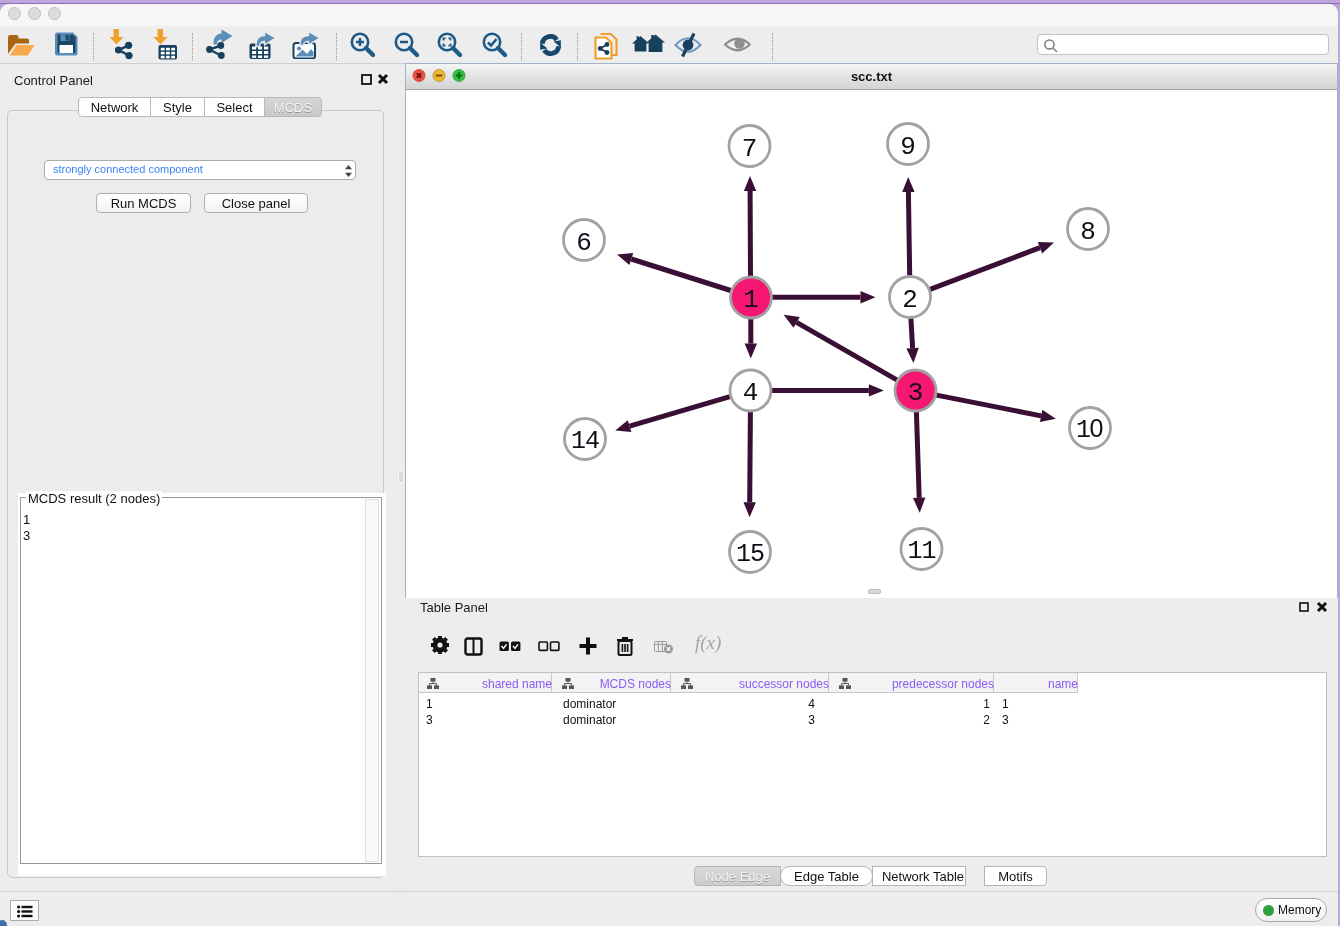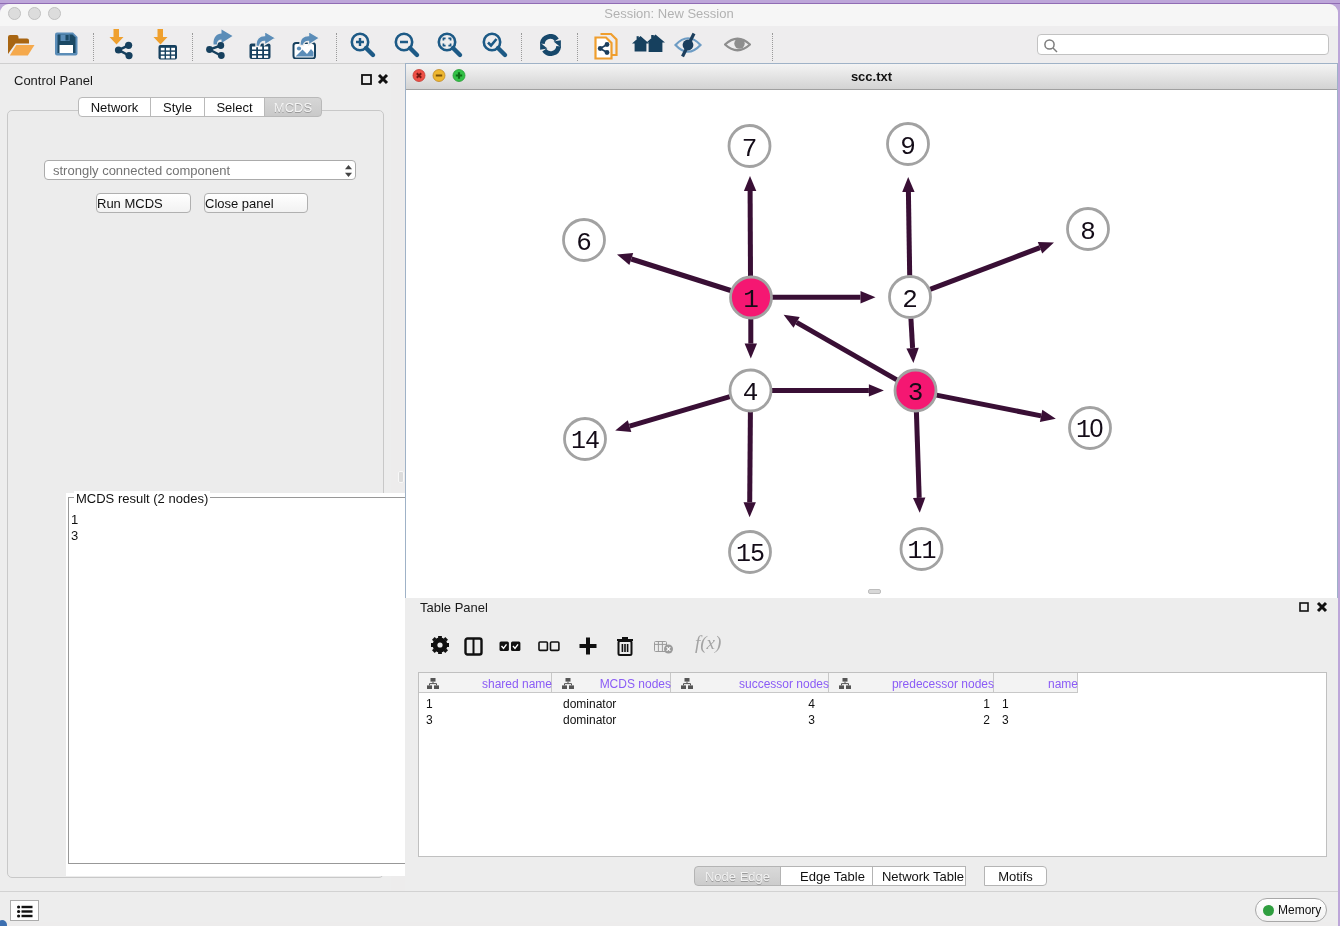--- a/index.html
+++ b/index.html
@@ -24,21 +24,21 @@
                background:#fff; border:1px solid #c2c2c2; border-radius:4px; }
   
   #cpanel { position:absolute; left:0; top:60px; width:391px; height:827px; background:#ededed; }
   #cptitle { position:absolute; left:14px; top:9px; font-size:13px; color:#1a1a1a; }
   #cptabs { position:absolute; left:78px; top:33px; height:20px; z-index:5; }
   .tab { position:absolute; top:0; height:20px; border:1px solid #b9b9b9; background:#fff;
          font-size:13px; color:#111; text-align:center; line-height:19px; }
   #tabpanelbody { position:absolute; left:7px; top:46px; width:377px; height:768px;
                   background:#ececec; border:1px solid #c8c8c8; border-radius:5px; }
   .btn { position:absolute; background:linear-gradient(#ffffff,#f2f2f2); border:1px solid #b0b0b0;
-         border-radius:4px; font-size:13px; color:#111; text-align:left; }
+         border-radius:4px; font-size:13px; color:#111; text-align:center; }
   
   #netframe { position:absolute; left:405px; top:59px; width:933px; height:606px;
               background:#fff; border:1px solid #9fb2c7; }
   #nettitle { position:absolute; left:0; top:0; width:931px; height:26px;
               background:linear-gradient(#f4f4f4,#d3d3d3); border-bottom:1px solid #a0a0a0; }
   
   #tpanel { position:absolute; left:405px; top:594px; width:933px; height:293px; background:#ededed; }
   
   #statusbar { position:absolute; left:0; top:887px; width:1338px; height:31px;
                background:#ededed; border-top:1px solid #d2d2d2; }
@@ -49,21 +49,20 @@
           font-size:13px; color:#111; text-align:center; line-height:19px; }
 </style>
 </head>
 <body>
 <div id="purpleline"></div>
 <div id="win">
   <div id="titlebar">
     <div class="tl" style="left:8px;"></div>
     <div class="tl" style="left:28px;"></div>
     <div class="tl" style="left:48px;"></div>
-    <div id="wtitle">Session: New Session</div>
   </div>
   <div id="toolbar">
 
     <svg class="abs" style="left:8px;top:8px" width="28" height="22" viewBox="0 0 28 22">
       <path d="M0 20 L0 3 Q0 1 2 1 L8.5 1 Q10.5 1 10.5 3 L10.5 4.5 L19 4.5 Q21 4.5 21 6.5 L21 9.5 L7.5 9.5 L0 20 Z" fill="#a86512"></path>
       <path d="M8.3 11 L26.5 11 L19.8 21.5 L1.8 21.5 Z" fill="#f5a94c"></path>
     </svg>
 
     <svg class="abs" style="left:55px;top:6px" width="23" height="24" viewBox="0 0 23 24">
       <path d="M2 0.5 h16 l4.5 4.5 v16.5 q0 2 -2 2 h-18.5 q-2 0 -2 -2 v-19 q0-2 2-2 Z" fill="#5b8db8"></path>
@@ -216,29 +215,29 @@
       <path d="M2 2 L10 10 M10 2 L2 10" stroke="#111" stroke-width="3"></path>
     </svg>
     <div id="cptabs">
       <div class="tab" style="left:0;width:73px;border-radius:4px 0 0 4px;">Network</div>
       <div class="tab" style="left:72px;width:55px;">Style</div>
       <div class="tab" style="left:126px;width:61px;">Select</div>
       <div class="tab" style="left:186px;width:58px;border-radius:0 4px 4px 0;background:linear-gradient(#d6d6d6,#c9c9c9);color:#f5f5f5;text-shadow:0 1px 0 #9a9a9a;">MCDS</div>
     </div>
     <div id="tabpanelbody">
       <div class="abs" style="left:36px;top:49px;width:312px;height:20px;background:#fff;border:1px solid #ababab;border-radius:4px;">
-        <div class="abs" style="left:8px;top:2px;font-size:13px;color:#737373;">strongly connected component</div>
+        <div class="abs" style="left:8px;top:2px;font-size:11px;color:#3b82f6;">strongly connected component</div>
         <svg class="abs" style="left:299px;top:4px" width="9" height="12" viewBox="0 0 9 12">
           <path d="M4.5 0 L8 4.2 H1 Z" fill="#444"></path>
             <path d="M4.5 12 L1 7.8 H8 Z" fill="#444"></path>
         </svg>
       </div>
       <div class="btn" style="left:88px;top:82px;width:95px;height:20px;line-height:19px;">Run MCDS</div>
       <div class="btn" style="left:196px;top:82px;width:104px;height:20px;line-height:19px;">Close panel</div>
-      <div class="abs" style="left:10px;top:382px;width:368px;height:383px;background:#fff;margin-left:48px;">
+      <div class="abs" style="left:10px;top:382px;width:368px;height:383px;background:#fff;">
         <div class="abs" style="left:2px;top:4px;width:362px;height:367px;border:1px solid #989898;"></div>
         <div class="abs" style="left:8px;top:-2px;font-size:13px;color:#111;background:#fff;padding:0 2px;">MCDS result (2 nodes)</div>
         <div class="abs" style="left:5px;top:19px;font-size:13px;color:#111;line-height:16px;">1<br>3</div>
         <div class="abs" style="left:347px;top:6px;width:14px;height:363px;background:#fafafa;border:1px solid #e0e0e0;"></div>
       </div>
     </div>
   </div>
   <div class="abs" style="left:398px;top:467px;width:6px;height:12px;background:#dcdcdc;border:1px solid #f8f8f8;border-radius:2px;"></div>
   <div id="netframe">
     <div id="nettitle">
@@ -404,21 +403,21 @@
       <div class="cell" style="left:583px;top:24px;">1</div>
       <div class="cell" style="left:7px;top:40px;">3</div>
       <div class="cell" style="left:144px;top:40px;">dominator</div>
       <div class="cell" style="left:252px;top:40px;width:144px;text-align:right;">3</div>
       <div class="cell" style="left:410px;top:40px;width:161px;text-align:right;">2</div>
       <div class="cell" style="left:583px;top:40px;">3</div>
     </div>
 
     <div class="abs" style="left:289px;top:268px;height:20px;">
       <div class="btab" style="left:0;width:87px;border-radius:4px 0 0 4px;background:linear-gradient(#d9d9d9,#cccccc);color:#f2f2f2;text-shadow:0 1px 0 #9a9a9a;">Node Edge</div>
-      <div class="btab" style="left:86px;width:105px;">Edge Table</div>
+      <div class="btab" style="left:86px;width:93px;border-radius:10px;">Edge Table</div>
       <div class="btab" style="left:178px;width:94px;padding-left:8px;">Network Table</div>
       <div class="btab" style="left:290px;width:63px;border-radius:0 4px 4px 0;">Motifs</div>
     </div>
   </div>
   <div id="statusbar">
     <div class="abs" style="left:10px;top:8px;width:29px;height:21px;background:#fdfdfd;border:1px solid #ababab;">
       <svg class="abs" style="left:6px;top:4px" width="16" height="13" viewBox="0 0 16 13">
         <g fill="#111">
           <circle cx="1.6" cy="2" r="1.6"></circle>
             <circle cx="1.6" cy="6.5" r="1.6"></circle>

